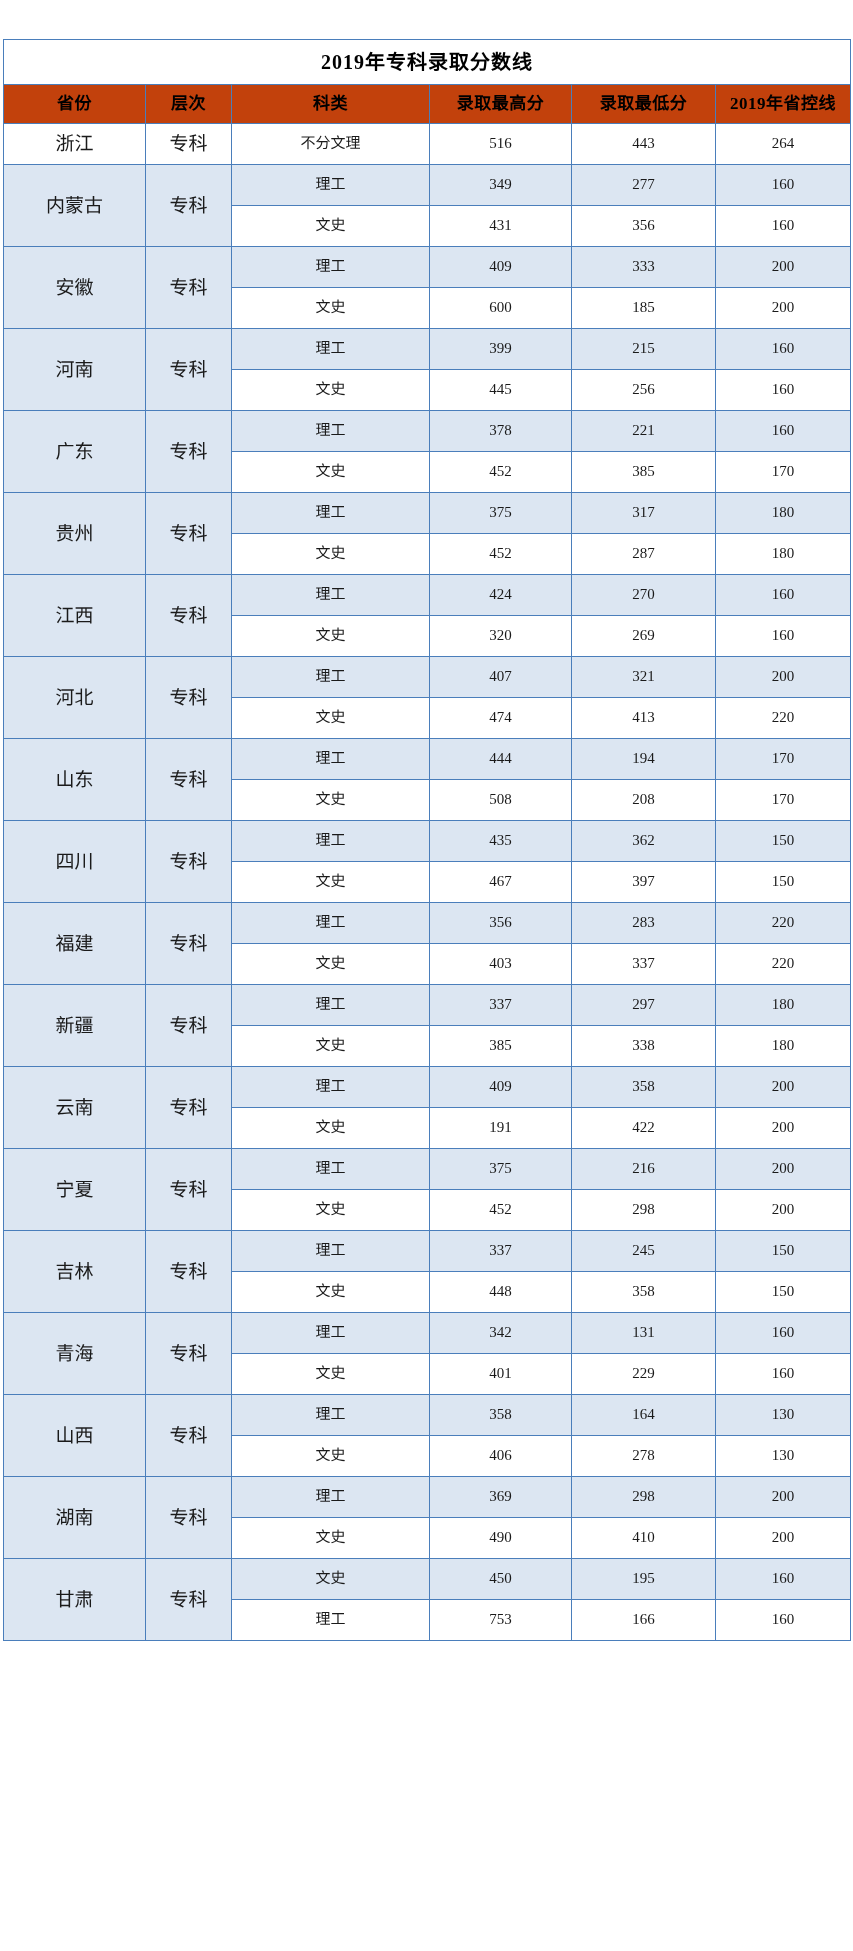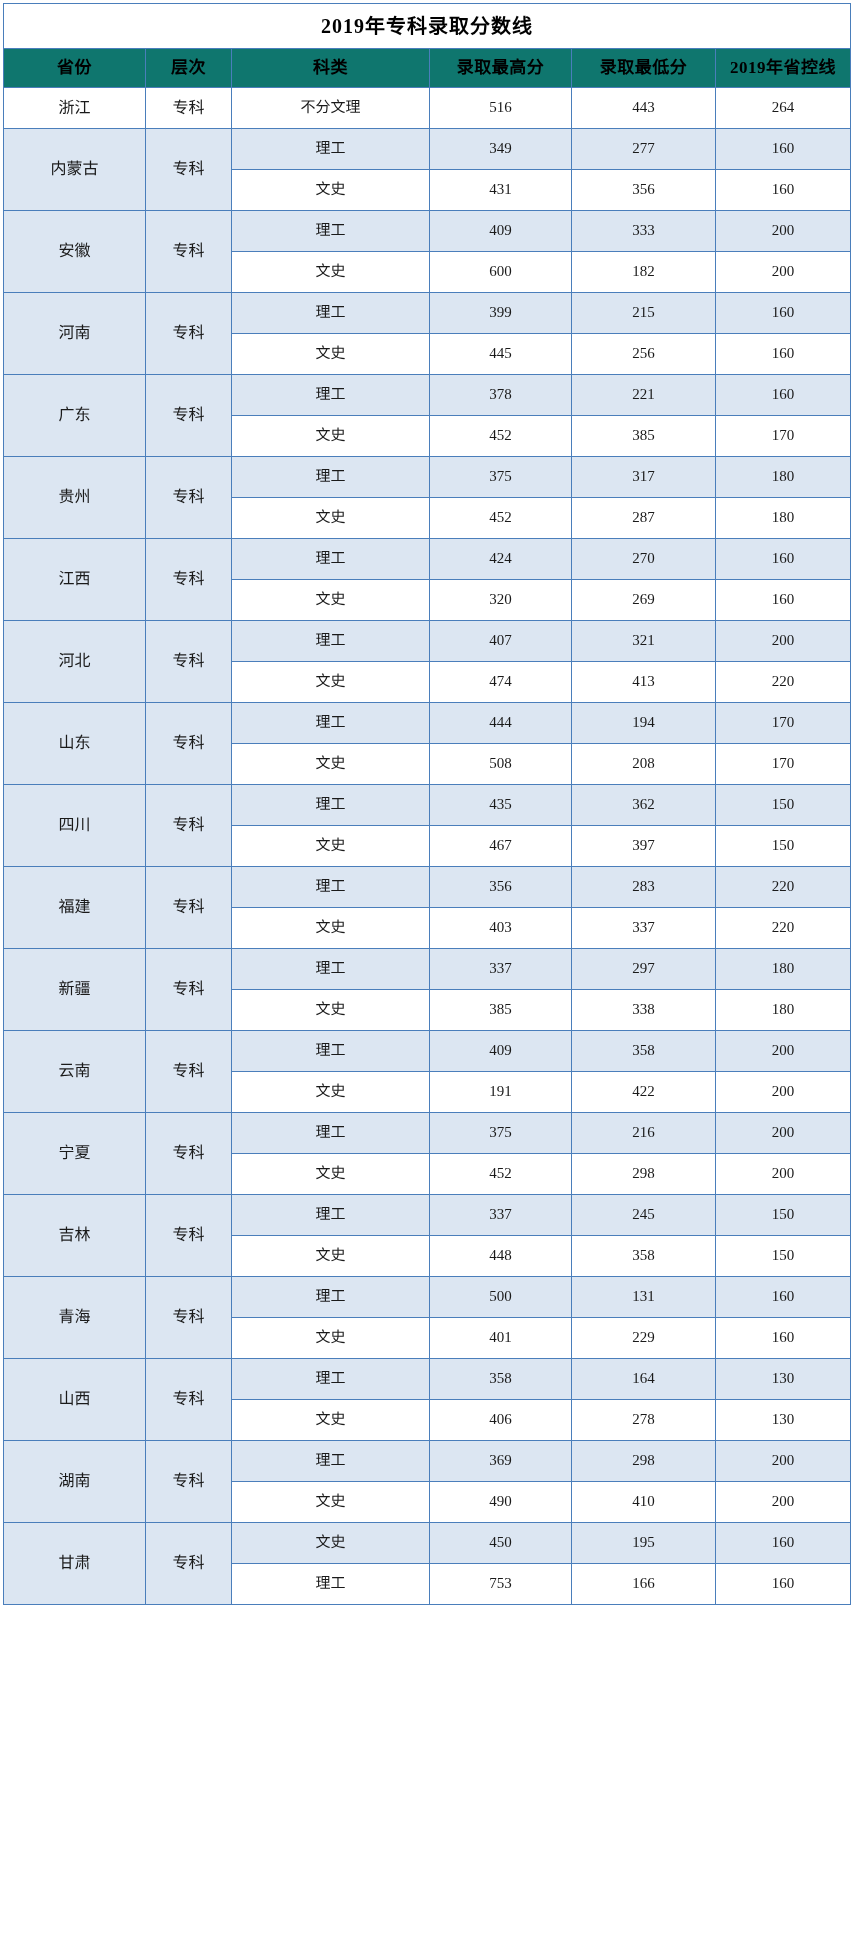--- a/index.html
+++ b/index.html
@@ -13,20 +13,21 @@
     height: 1951px;
     font-family: "Liberation Serif", "DejaVu Serif", serif;
     color: #1a1a1a;
     -webkit-font-smoothing: antialiased;
   }
 
   #score-table-wrap {
     width: 853px;
     box-sizing: border-box;
     padding: 3px 3px 3px 3px;
+    margin-top: 36px;
   }
 
   table.score-table {
     width: 847px;
     border-collapse: collapse;
     table-layout: fixed;
     background: #ffffff;
   }
 
   table.score-table td,
@@ -53,38 +54,38 @@
     background: #ffffff;
     font-size: 20px;
     font-weight: bold;
     letter-spacing: 1px;
     color: #000000;
   }
 
   
   tr.header-row th {
     height: 38px;
-    background: #0f766e;
+    background: #c2410c;
     font-size: 17px;
     font-weight: bold;
     color: #000000;
     letter-spacing: 0.5px;
   }
 
   
   td.cell {
     height: 40px;
     font-size: 15px;
     color: #1a1a1a;
   }
   td.cell.num {
     font-size: 15px;
   }
   td.group-cell {
-    font-size: 16px;
+    font-size: 19px;
   }
 
   
   .fill-blue  { background: #dce6f2; }
   .fill-white { background: #ffffff; }
 </style>
 </head>
 <body>
 
 <div id="score-table-wrap">
@@ -137,21 +138,21 @@
           <td class="cell group-cell fill-blue" rowspan="2">安徽</td>
           <td class="cell group-cell fill-blue" rowspan="2">专科</td>
           <td class="cell fill-blue">理工</td>
           <td class="cell num fill-blue">409</td>
           <td class="cell num fill-blue">333</td>
           <td class="cell num fill-blue">200</td>
         </tr>
         <tr>
           <td class="cell fill-white">文史</td>
           <td class="cell num fill-white">600</td>
-          <td class="cell num fill-white">182</td>
+          <td class="cell num fill-white">185</td>
           <td class="cell num fill-white">200</td>
         </tr>
         <tr>
           <td class="cell group-cell fill-blue" rowspan="2">河南</td>
           <td class="cell group-cell fill-blue" rowspan="2">专科</td>
           <td class="cell fill-blue">理工</td>
           <td class="cell num fill-blue">399</td>
           <td class="cell num fill-blue">215</td>
           <td class="cell num fill-blue">160</td>
         </tr>
@@ -312,21 +313,21 @@
         <tr>
           <td class="cell fill-white">文史</td>
           <td class="cell num fill-white">448</td>
           <td class="cell num fill-white">358</td>
           <td class="cell num fill-white">150</td>
         </tr>
         <tr>
           <td class="cell group-cell fill-blue" rowspan="2">青海</td>
           <td class="cell group-cell fill-blue" rowspan="2">专科</td>
           <td class="cell fill-blue">理工</td>
-          <td class="cell num fill-blue">500</td>
+          <td class="cell num fill-blue">342</td>
           <td class="cell num fill-blue">131</td>
           <td class="cell num fill-blue">160</td>
         </tr>
         <tr>
           <td class="cell fill-white">文史</td>
           <td class="cell num fill-white">401</td>
           <td class="cell num fill-white">229</td>
           <td class="cell num fill-white">160</td>
         </tr>
         <tr>

